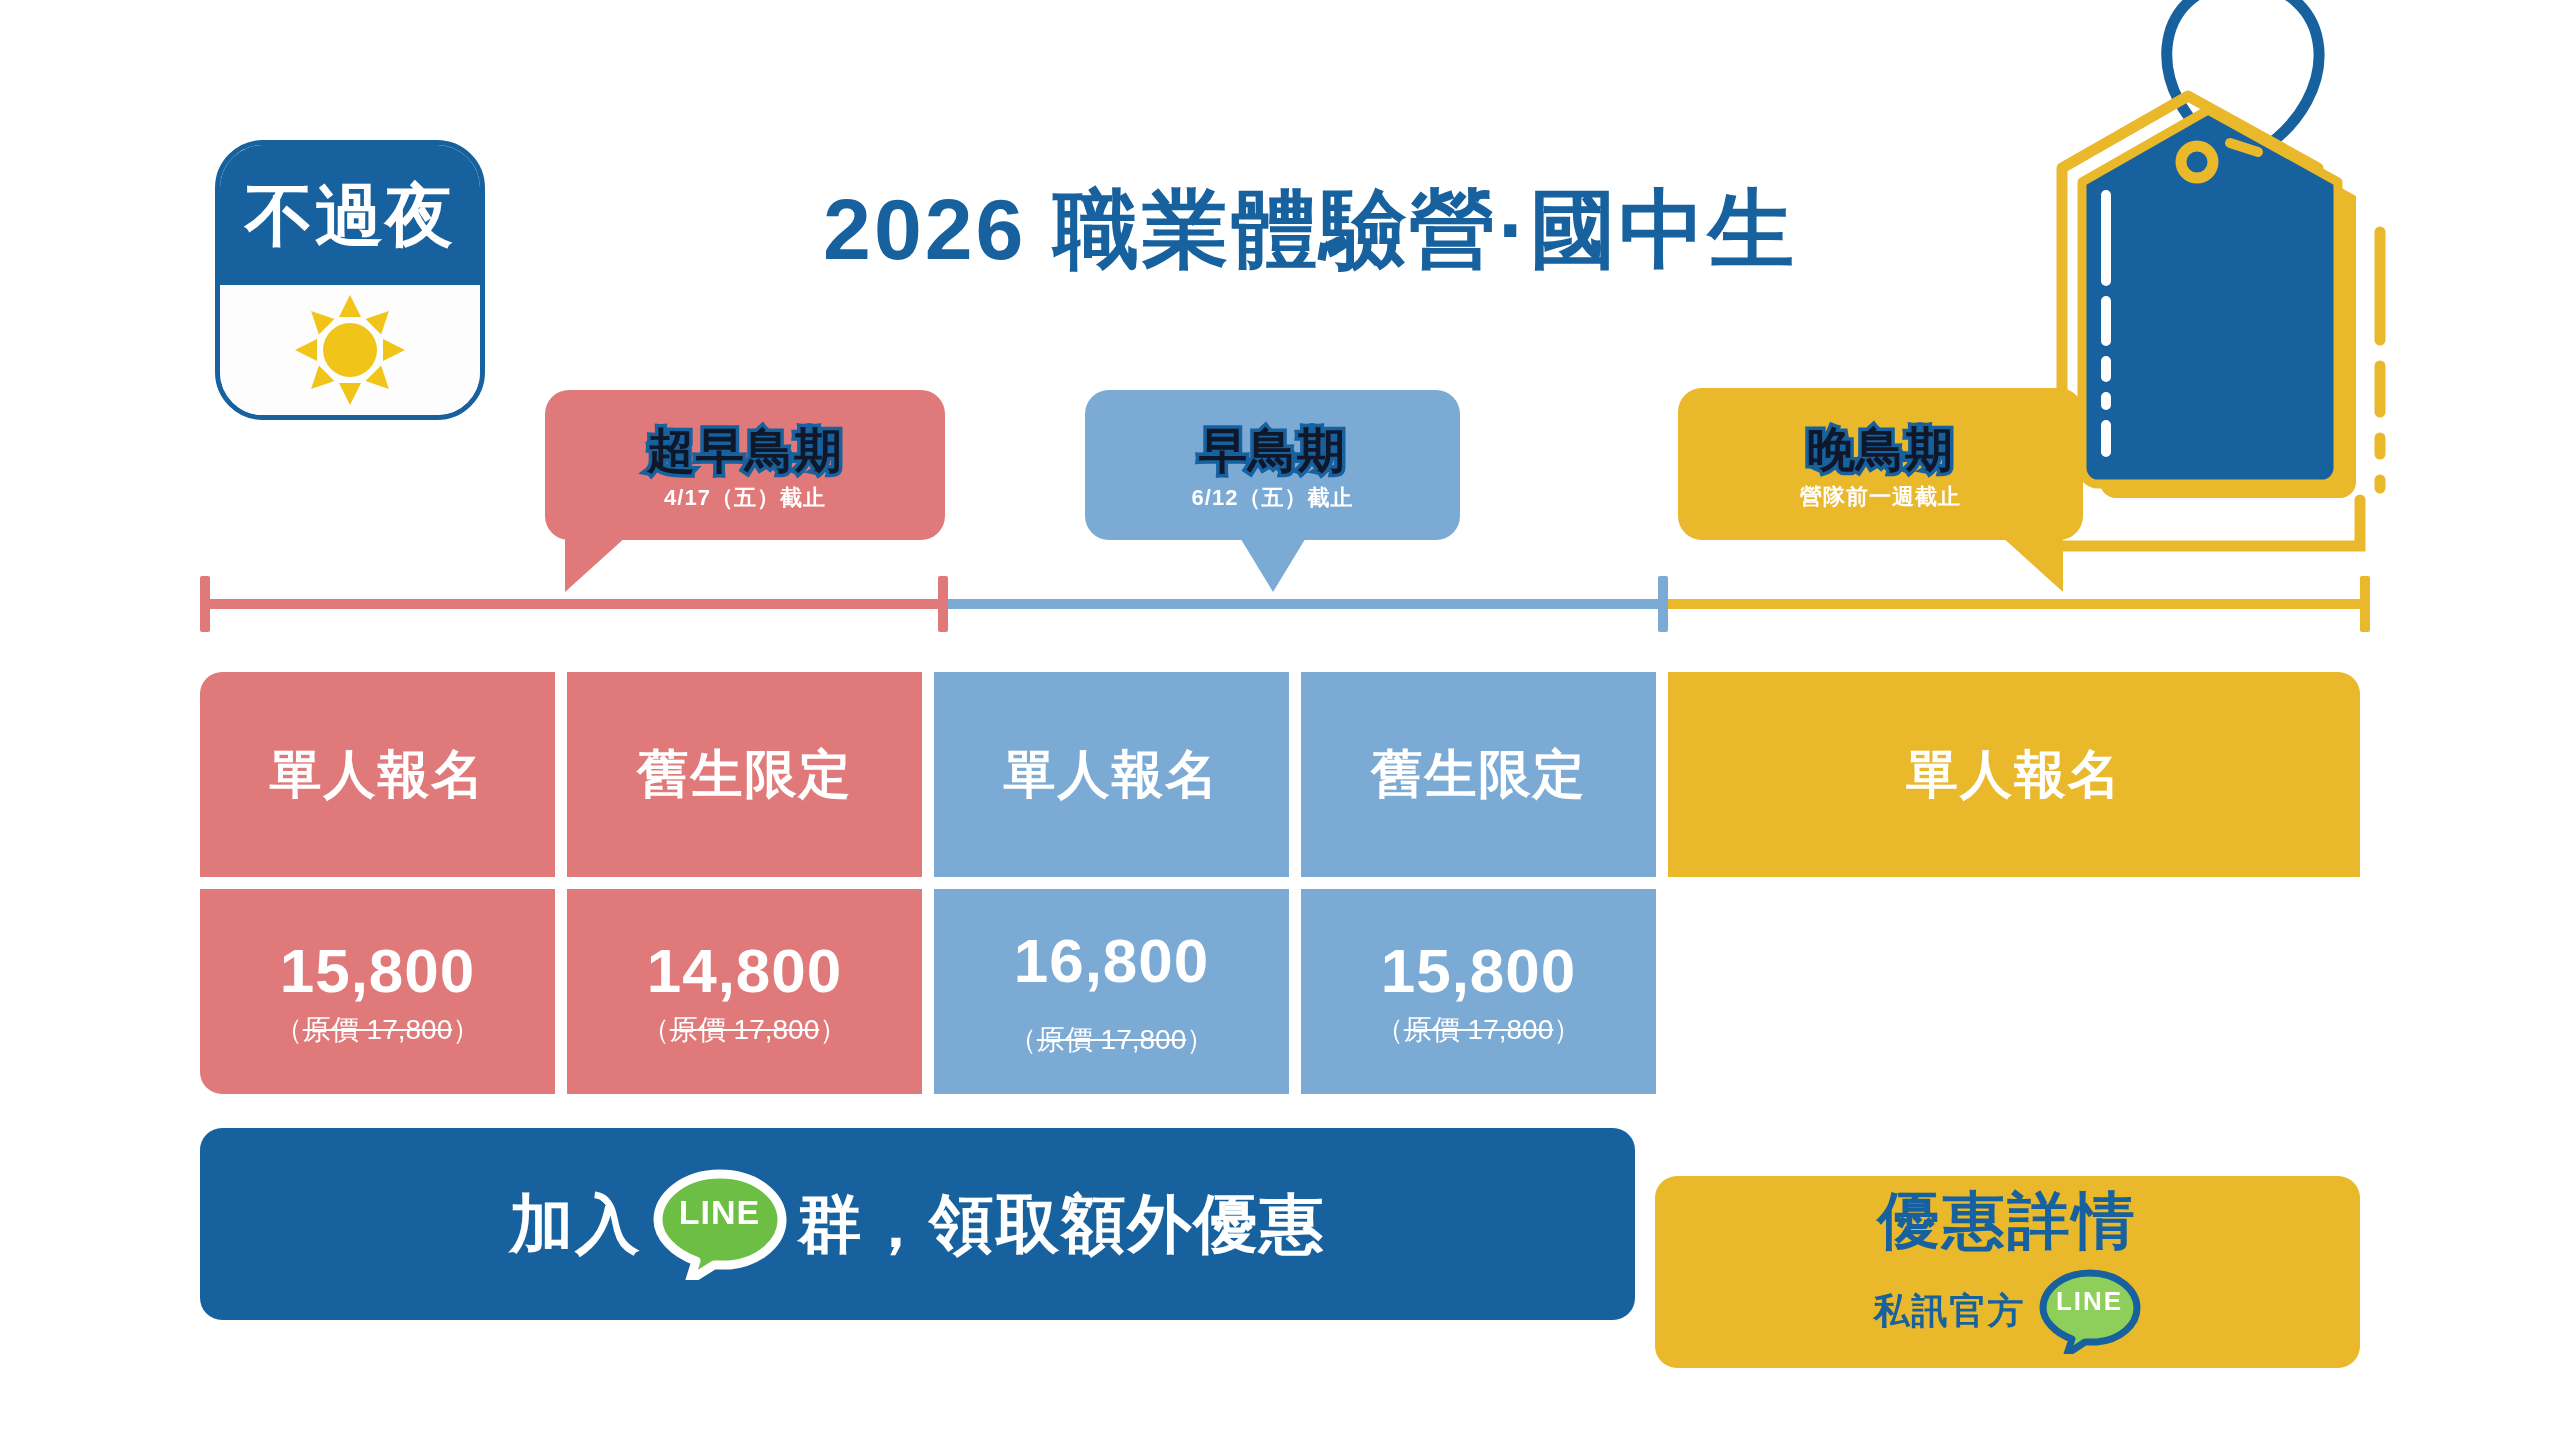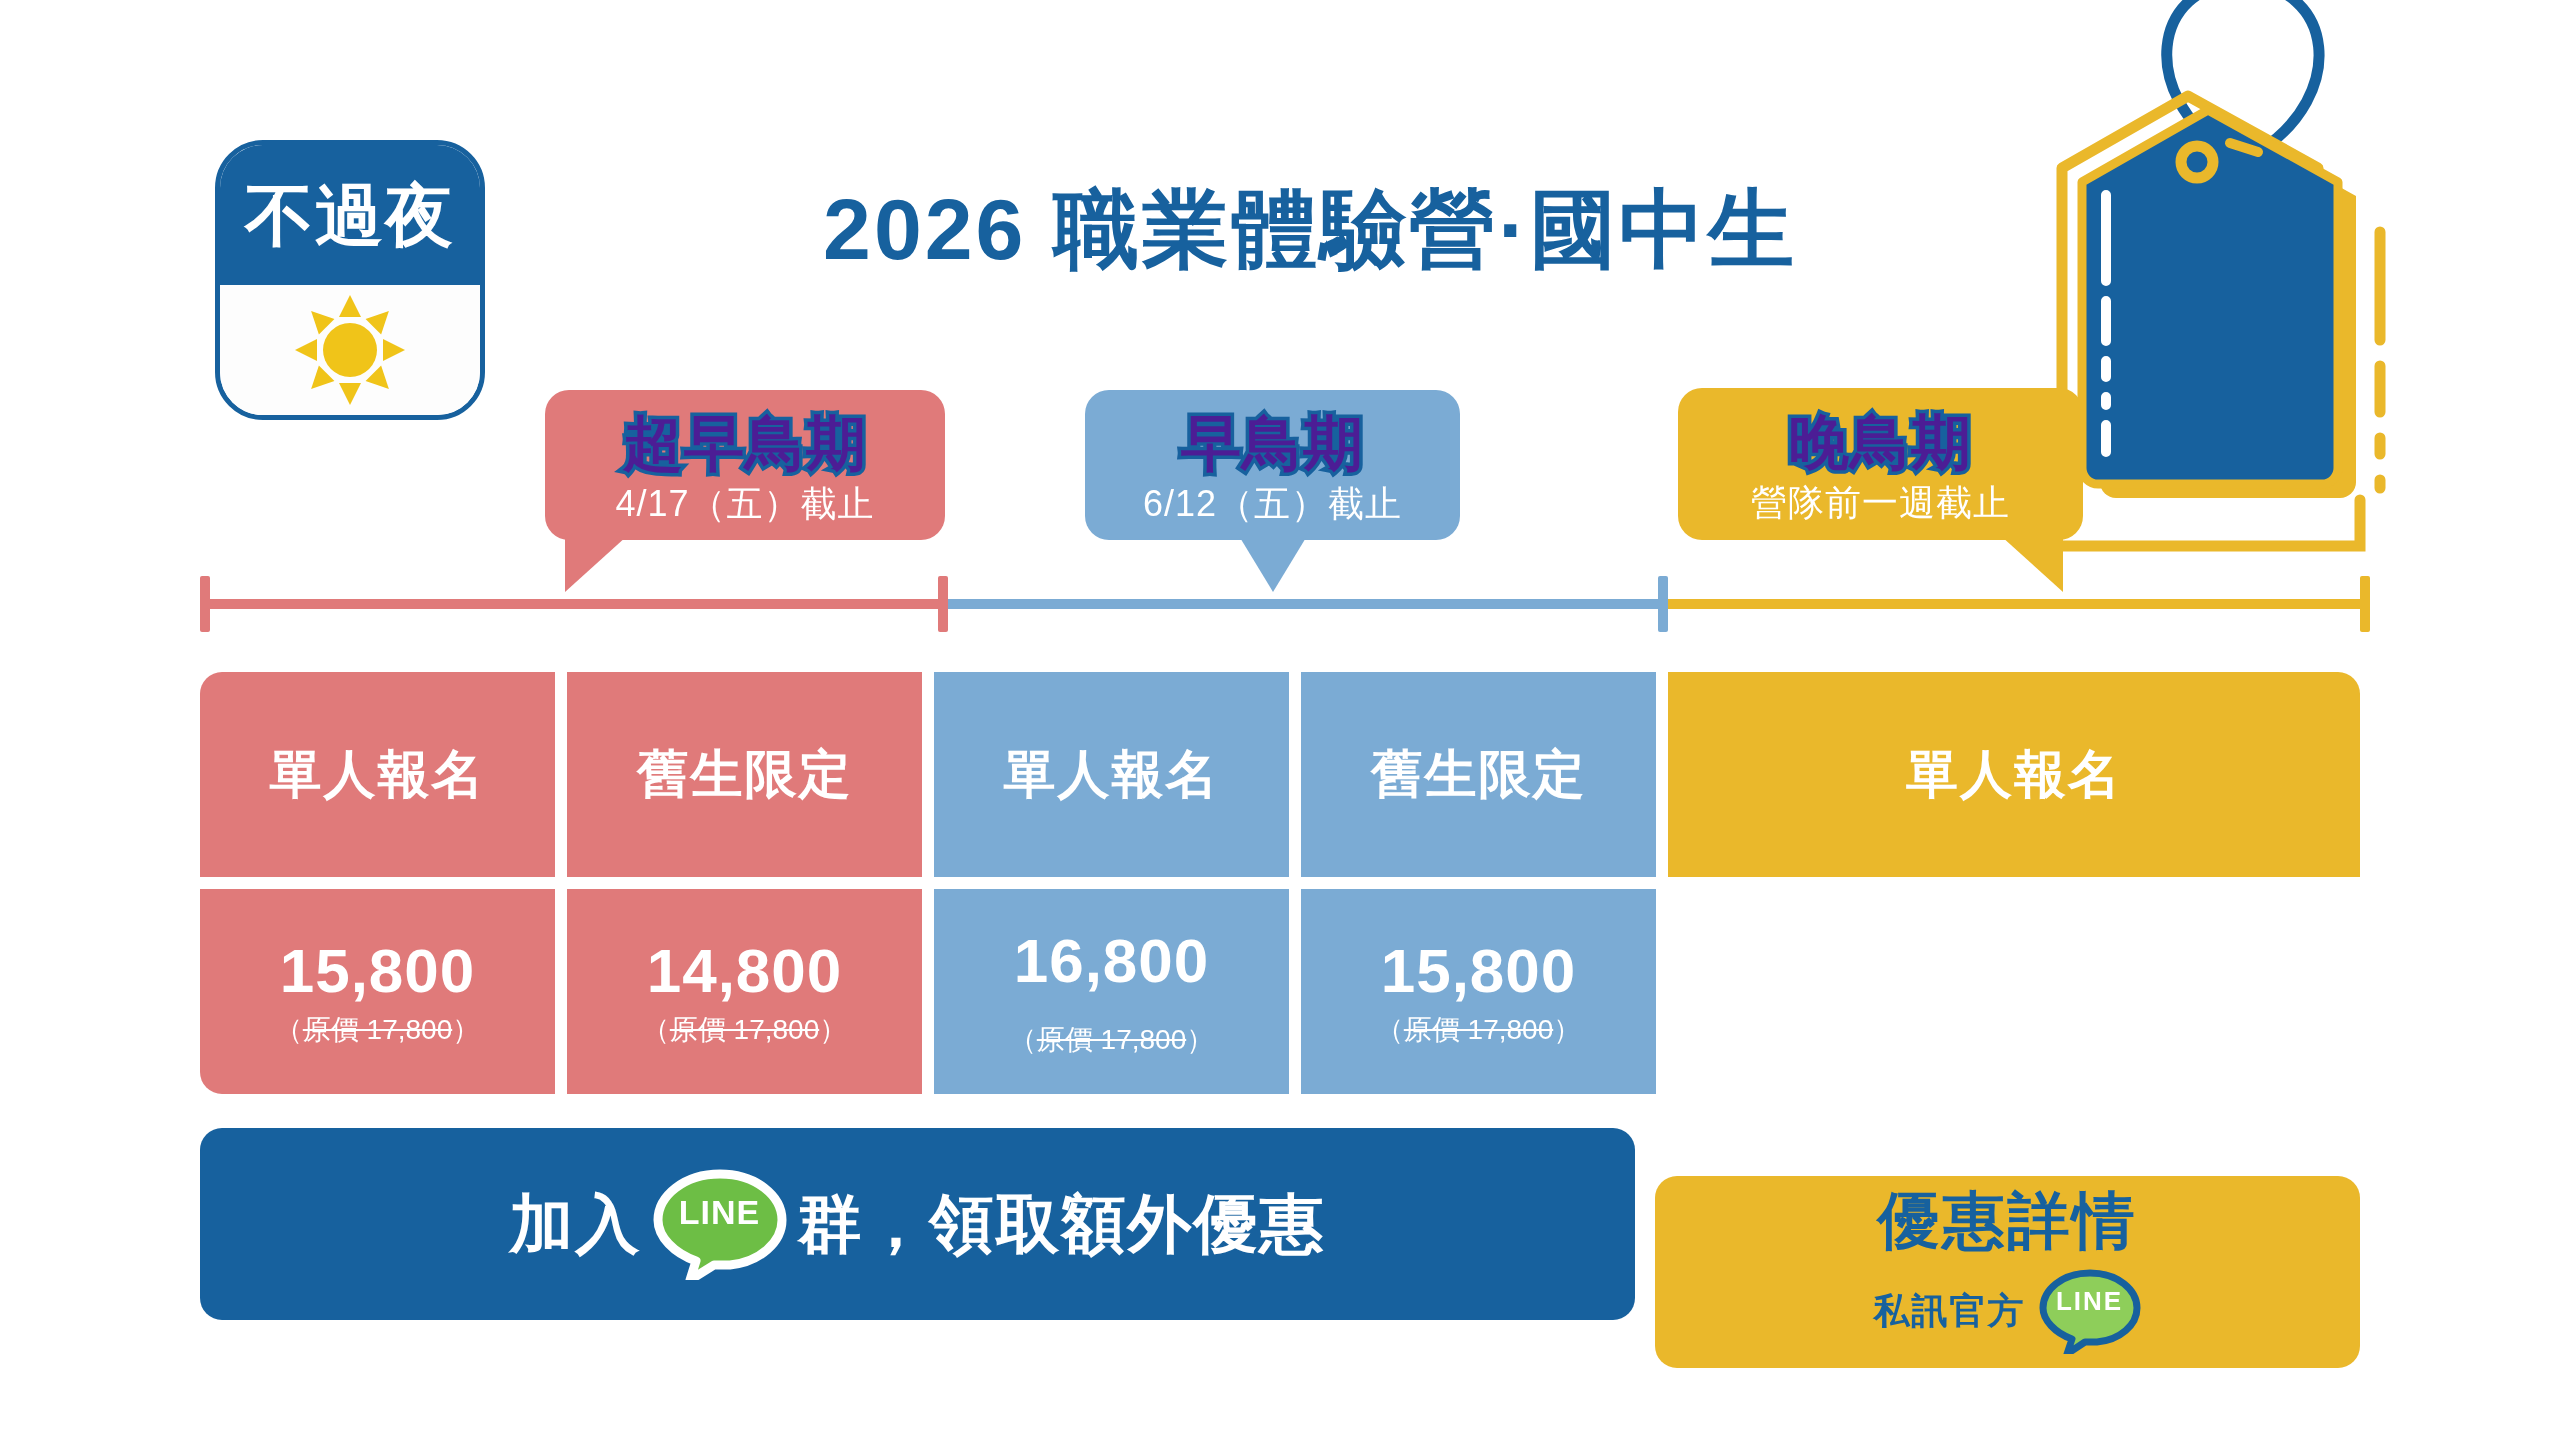--- a/index.html
+++ b/index.html
@@ -49,26 +49,26 @@
     white-space:nowrap;
   }
 
   
   #price-tag{left:2030px;top:0px;width:430px;height:620px;}
   #price-tag svg{display:block;}
 
   
   .bubble{position:absolute;border-radius:24px;}
   .bubble .b-title{
-    font-size:60px;font-weight:bold;color:#4c1d95;line-height:1;
+    font-size:48px;font-weight:bold;color:#0f172a;line-height:1;
     -webkit-text-stroke:7px #17619e;paint-order:stroke fill;
     letter-spacing:1px;
   }
   .bubble .b-sub{
-    font-size:36px;color:#ffffff;font-weight:400;line-height:1;margin-top:12px;
+    font-size:22px;color:#ffffff;font-weight:700;line-height:1;margin-top:12px;
     letter-spacing:1px;
   }
   .bubble .inner{
     width:100%;height:100%;display:flex;flex-direction:column;
     align-items:center;justify-content:center;box-sizing:border-box;padding-top:6px;
   }
   .tail{position:absolute;width:0;height:0;}
 
   #bubble-super{left:545px;top:390px;width:400px;height:150px;background:#e07a7a;}
   #bubble-super .tail{

